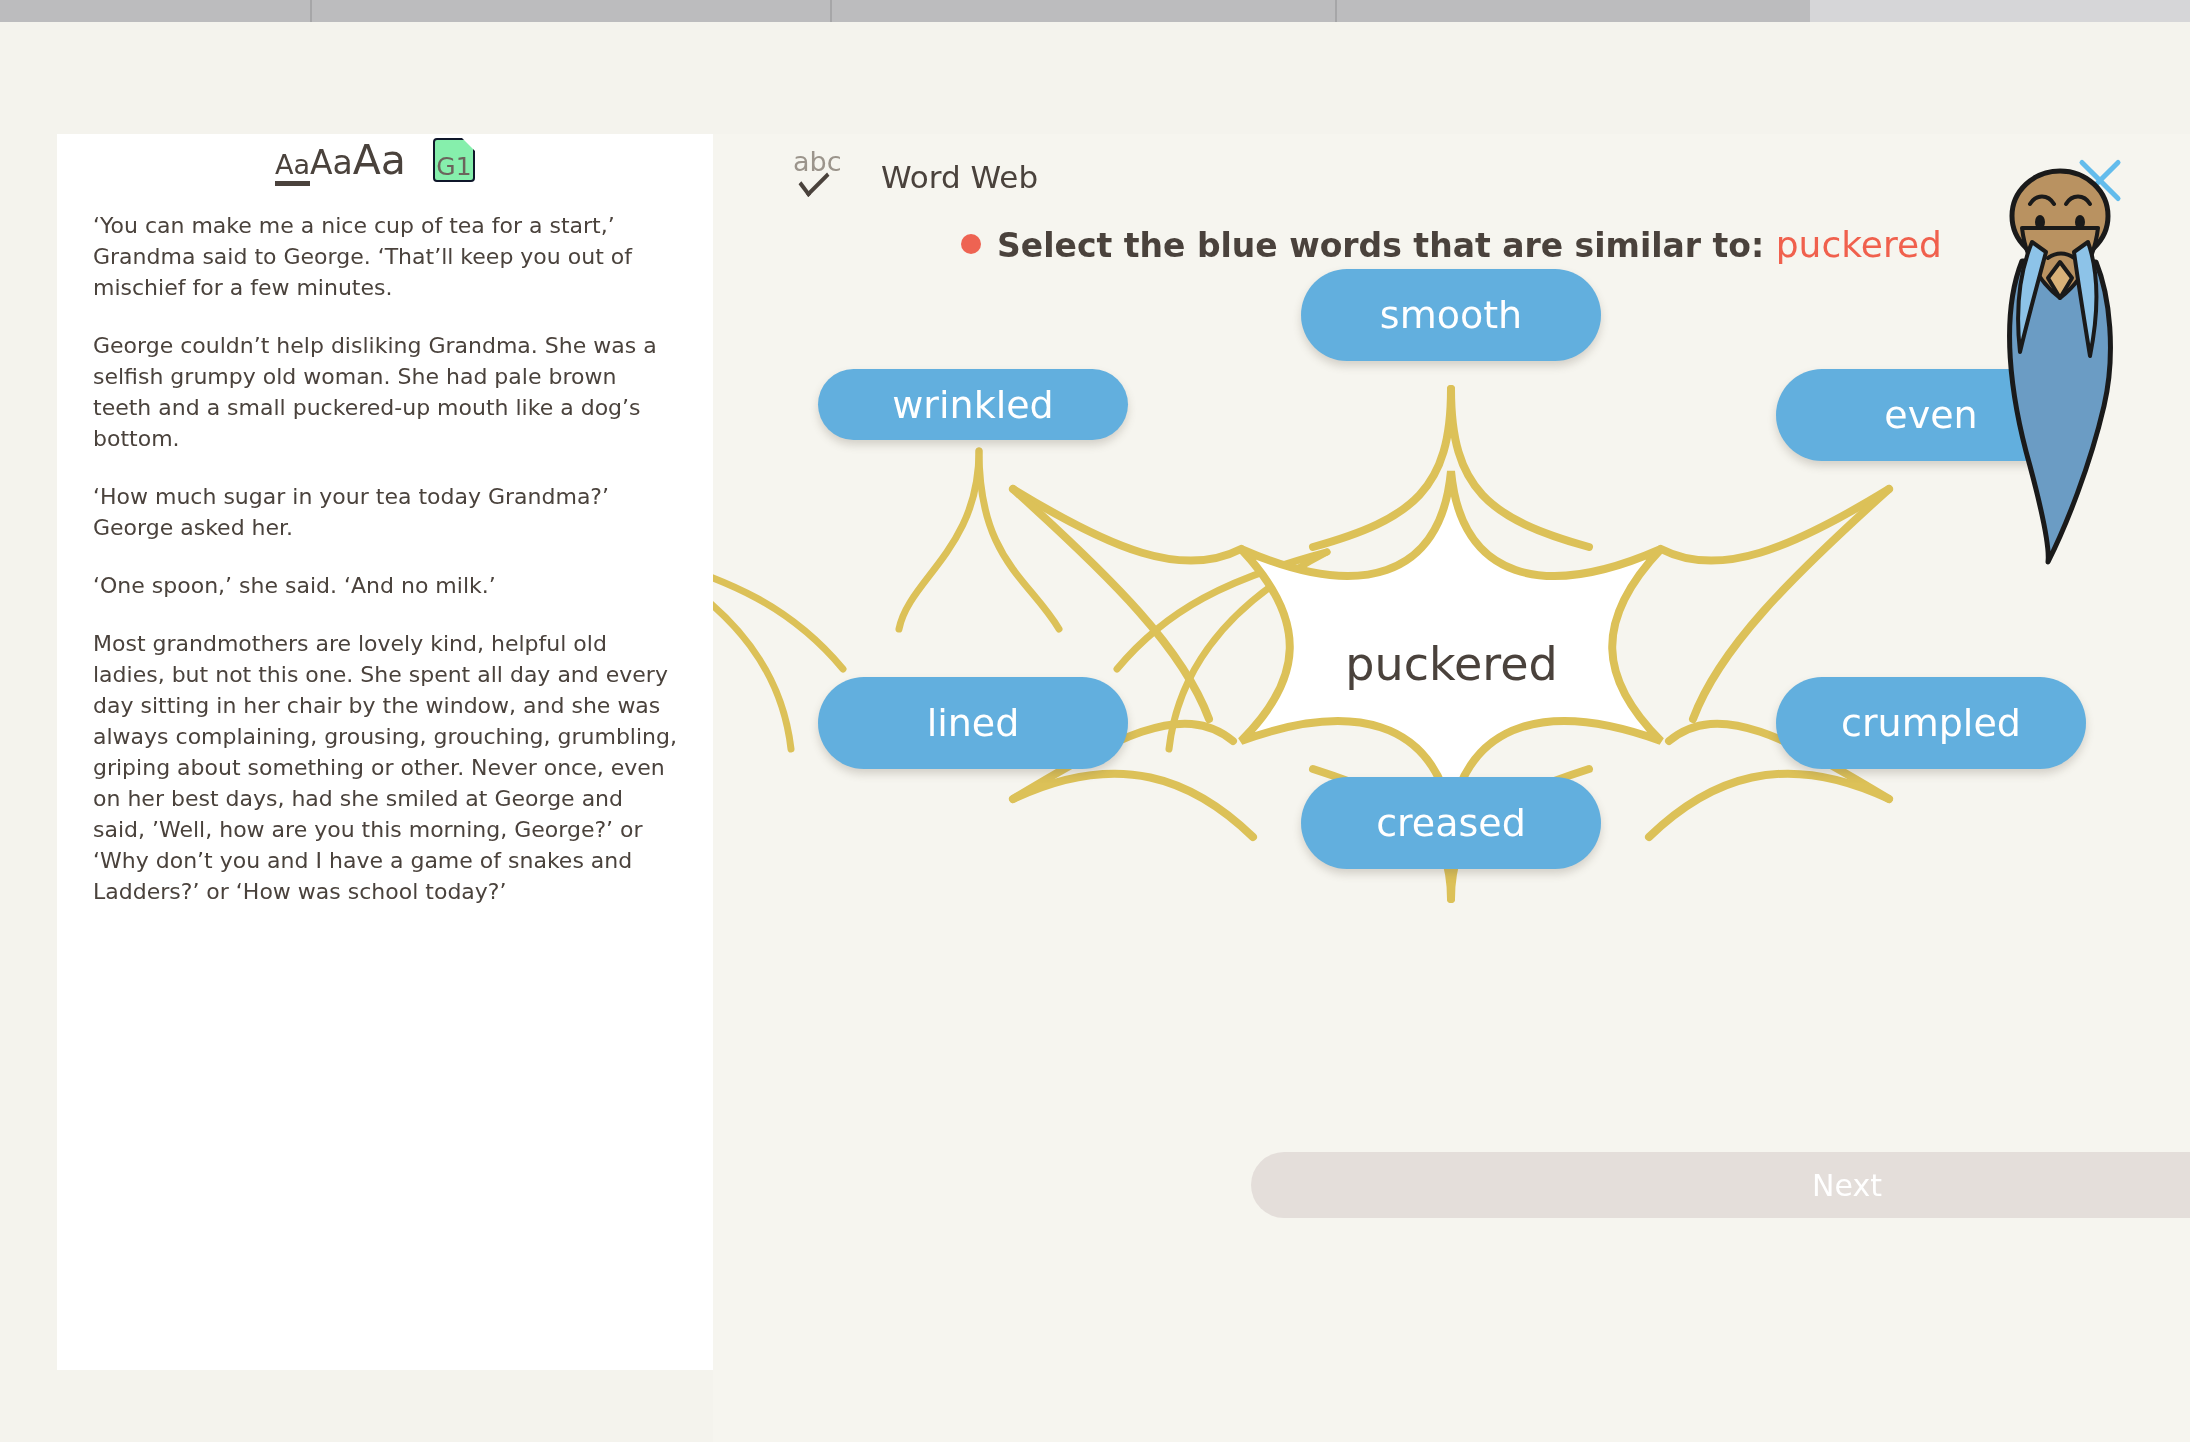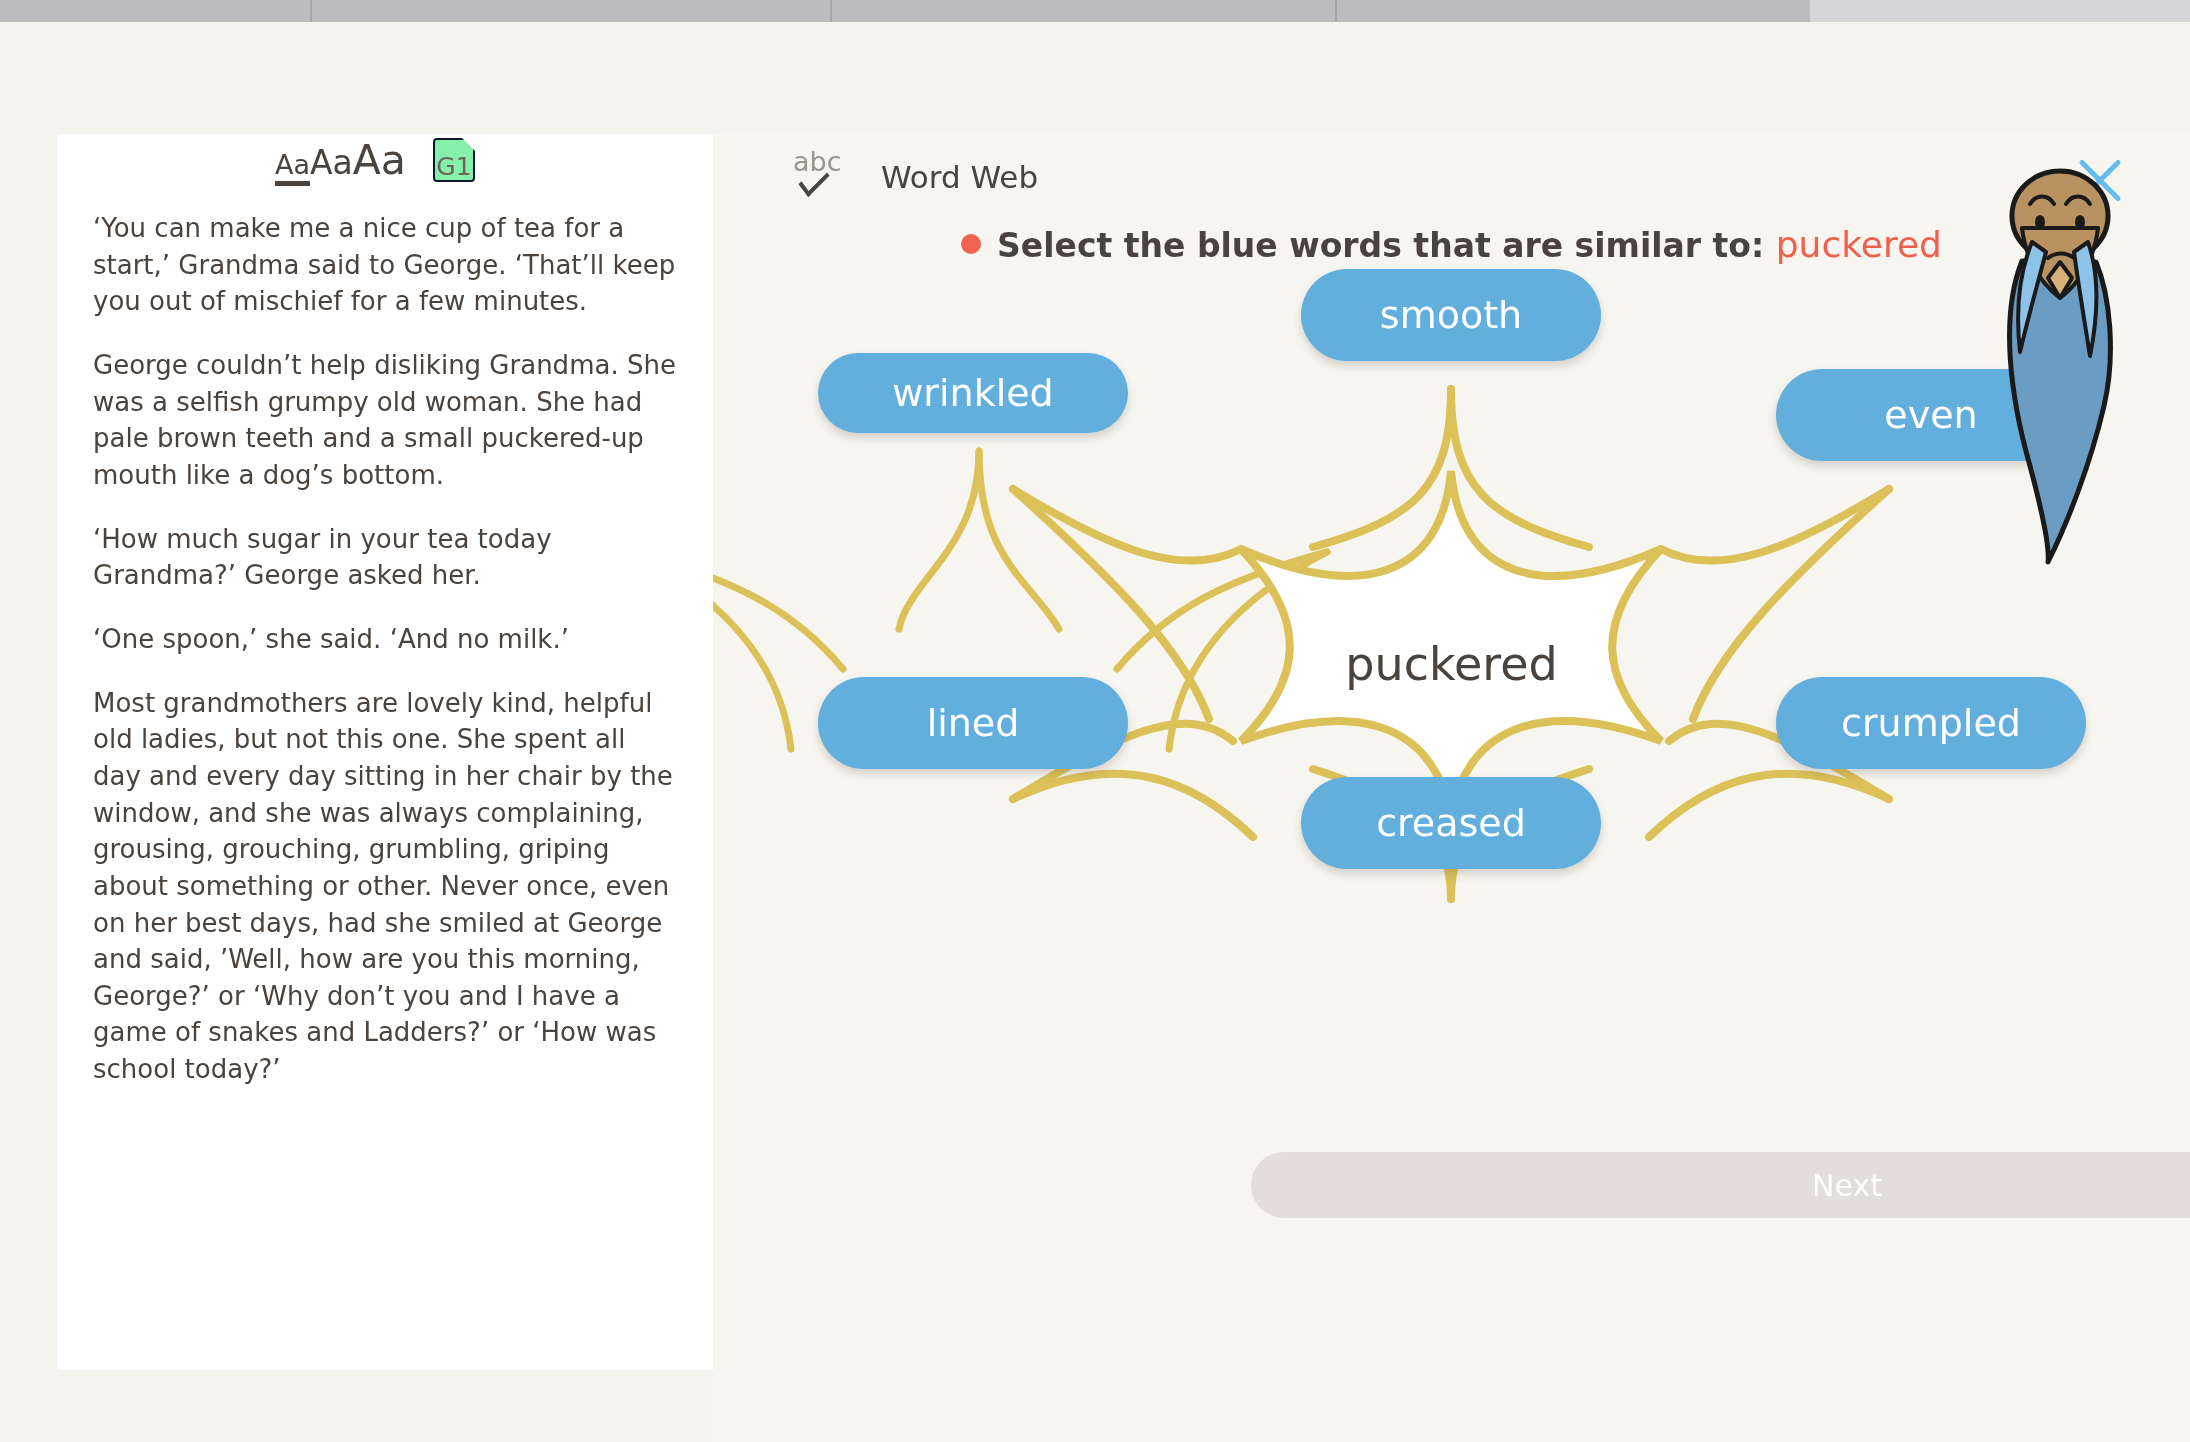--- a/index.html
+++ b/index.html
@@ -162,21 +162,21 @@
     font-size: 25px;
     color: #6B645C;
     font-family: "DejaVu Sans", sans-serif;
   }
 
   .story {
     padding: 0 36px 0 36px;
   }
   .story p {
     font-family: "DejaVu Sans", sans-serif;
-    font-size: 26px;
+    font-size: 22px;
     line-height: 1.41;
     color: #4A423C;
     margin-bottom: 27px;
   }
 
   
   .activity {
     position: absolute;
     left: 713px;
     top: 134px;
@@ -433,21 +433,21 @@
                    C 838 452, 756 470, 738 568
                    C 720 470, 638 452, 528 492
                    C 590 430, 596 372, 528 300
                    C 646 352, 728 330, 738 222 Z"></path>
         </g>
       </svg>
 
       <div class="center-word">puckered</div>
 
       <div class="pill" style="left:588px;top:20px;width:300px;height:92px;">smooth</div>
-      <div class="pill" style="left:105px;top:104px;width:310px;height:80px;">wrinkled</div>
+      <div class="pill" style="left:105px;top:120px;width:310px;height:71px;">wrinkled</div>
       <div class="pill" style="left:105px;top:428px;width:310px;height:92px;">lined</div>
       <div class="pill" style="left:1063px;top:120px;width:310px;height:92px;">even</div>
       <div class="pill" style="left:1063px;top:428px;width:310px;height:92px;">crumpled</div>
       <div class="pill" style="left:588px;top:528px;width:300px;height:92px;">creased</div>
     </div>
 
     <div class="mascot">
       <svg width="180" height="400" viewBox="0 0 180 400">
 
         <path d="M52 95 C 30 150, 40 230, 60 300 C 72 345, 80 380, 78 396

